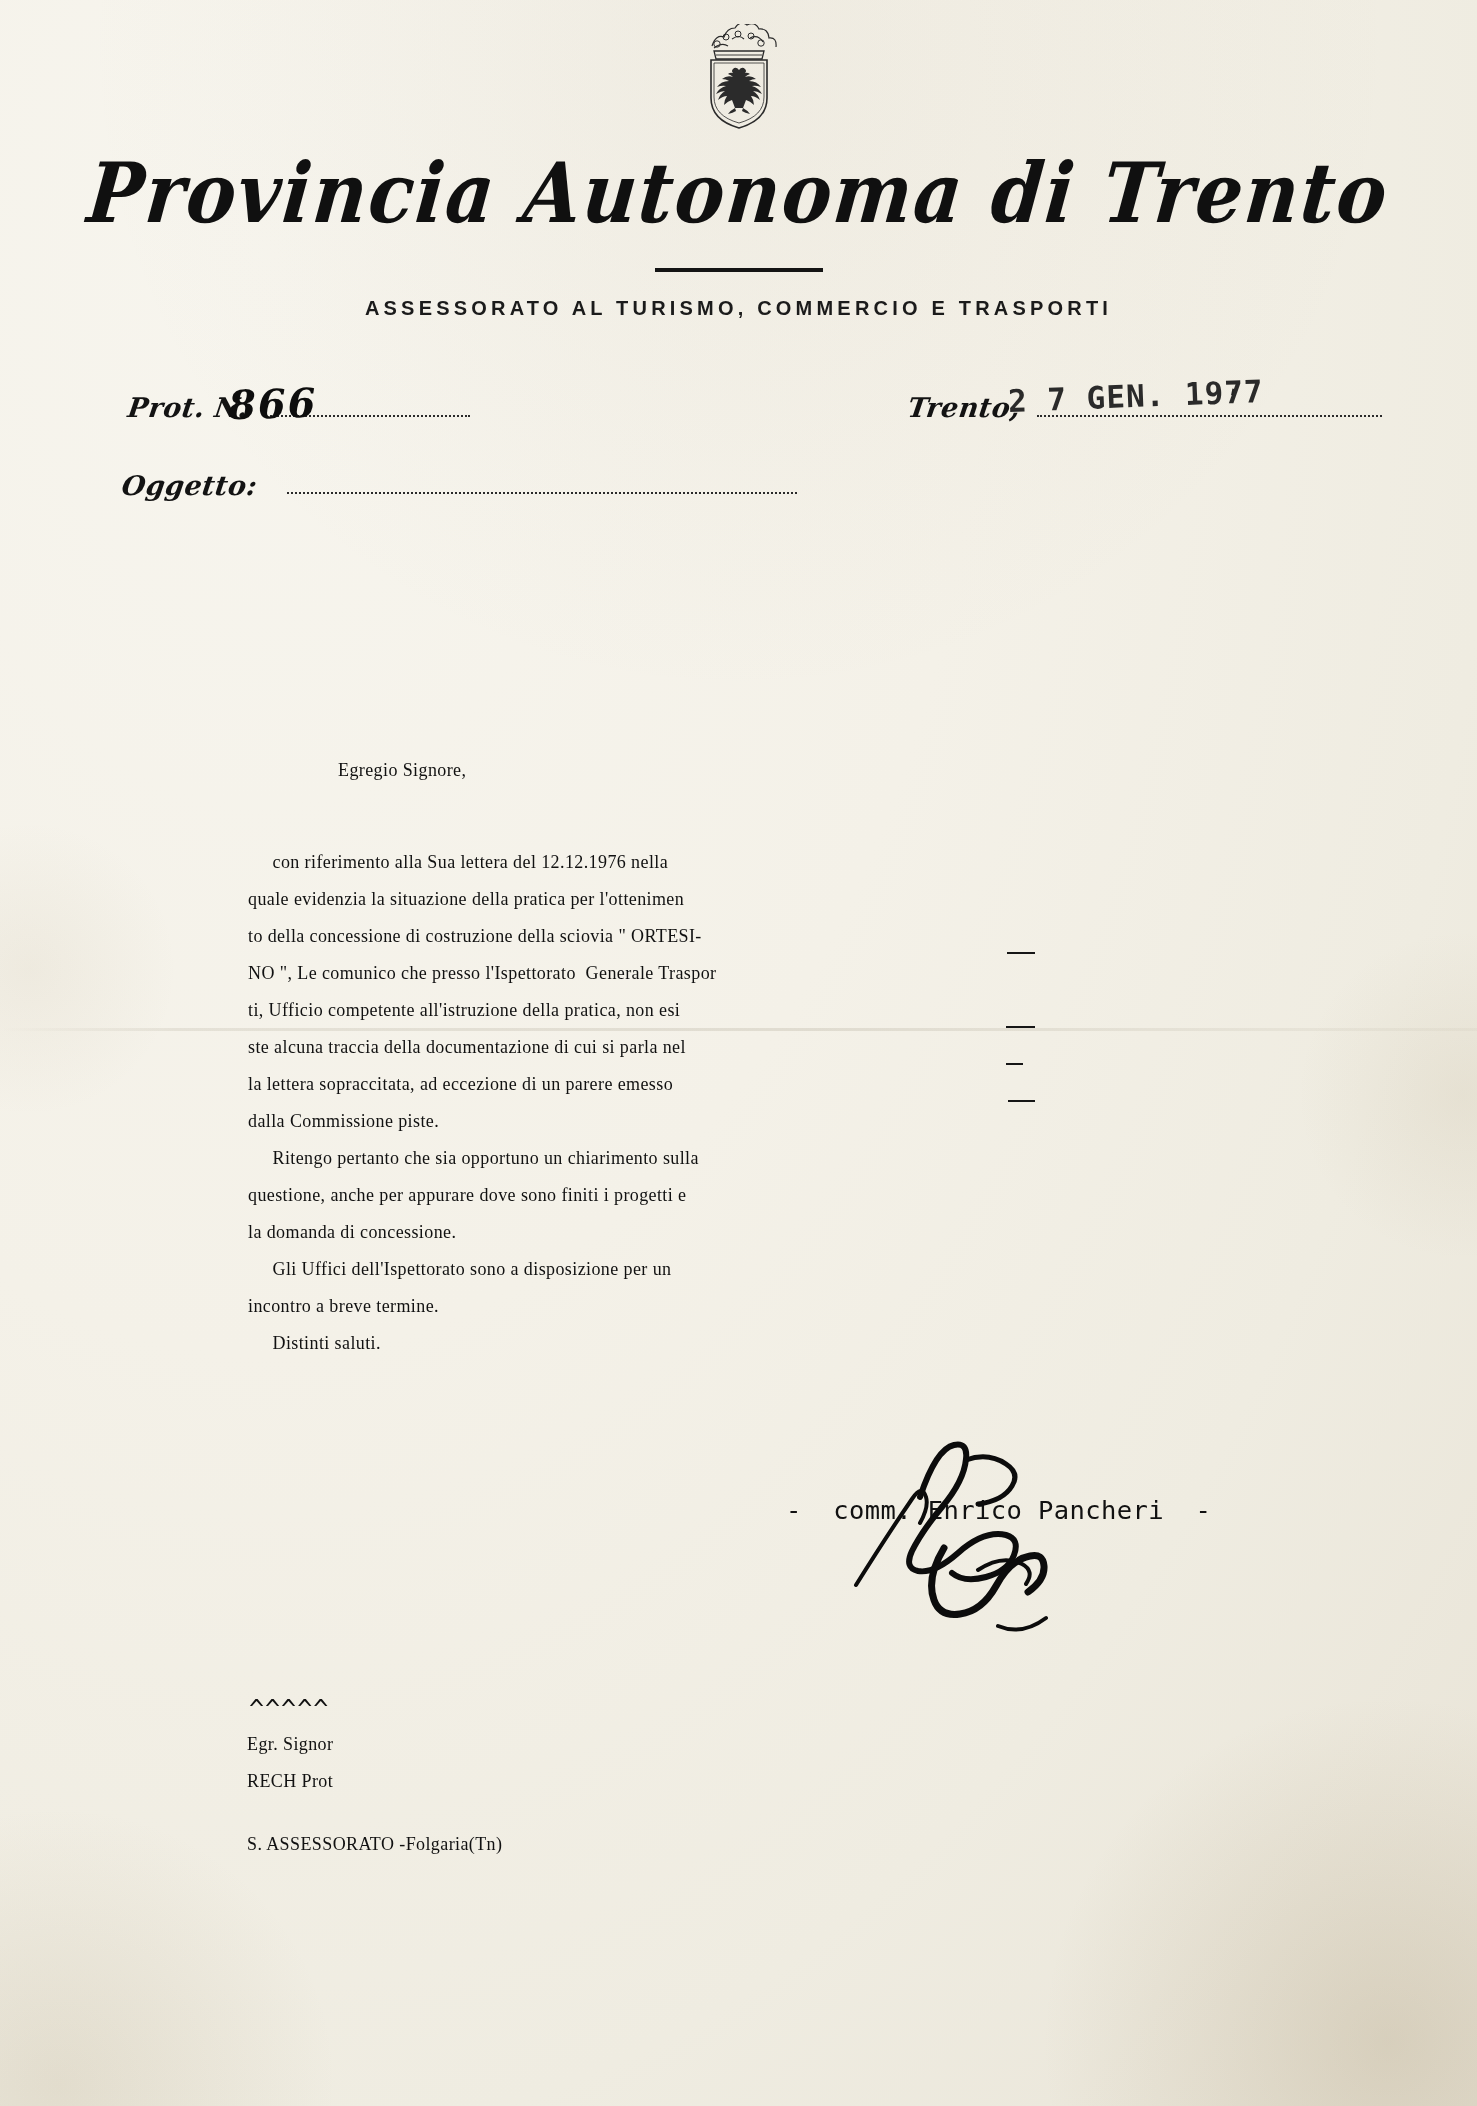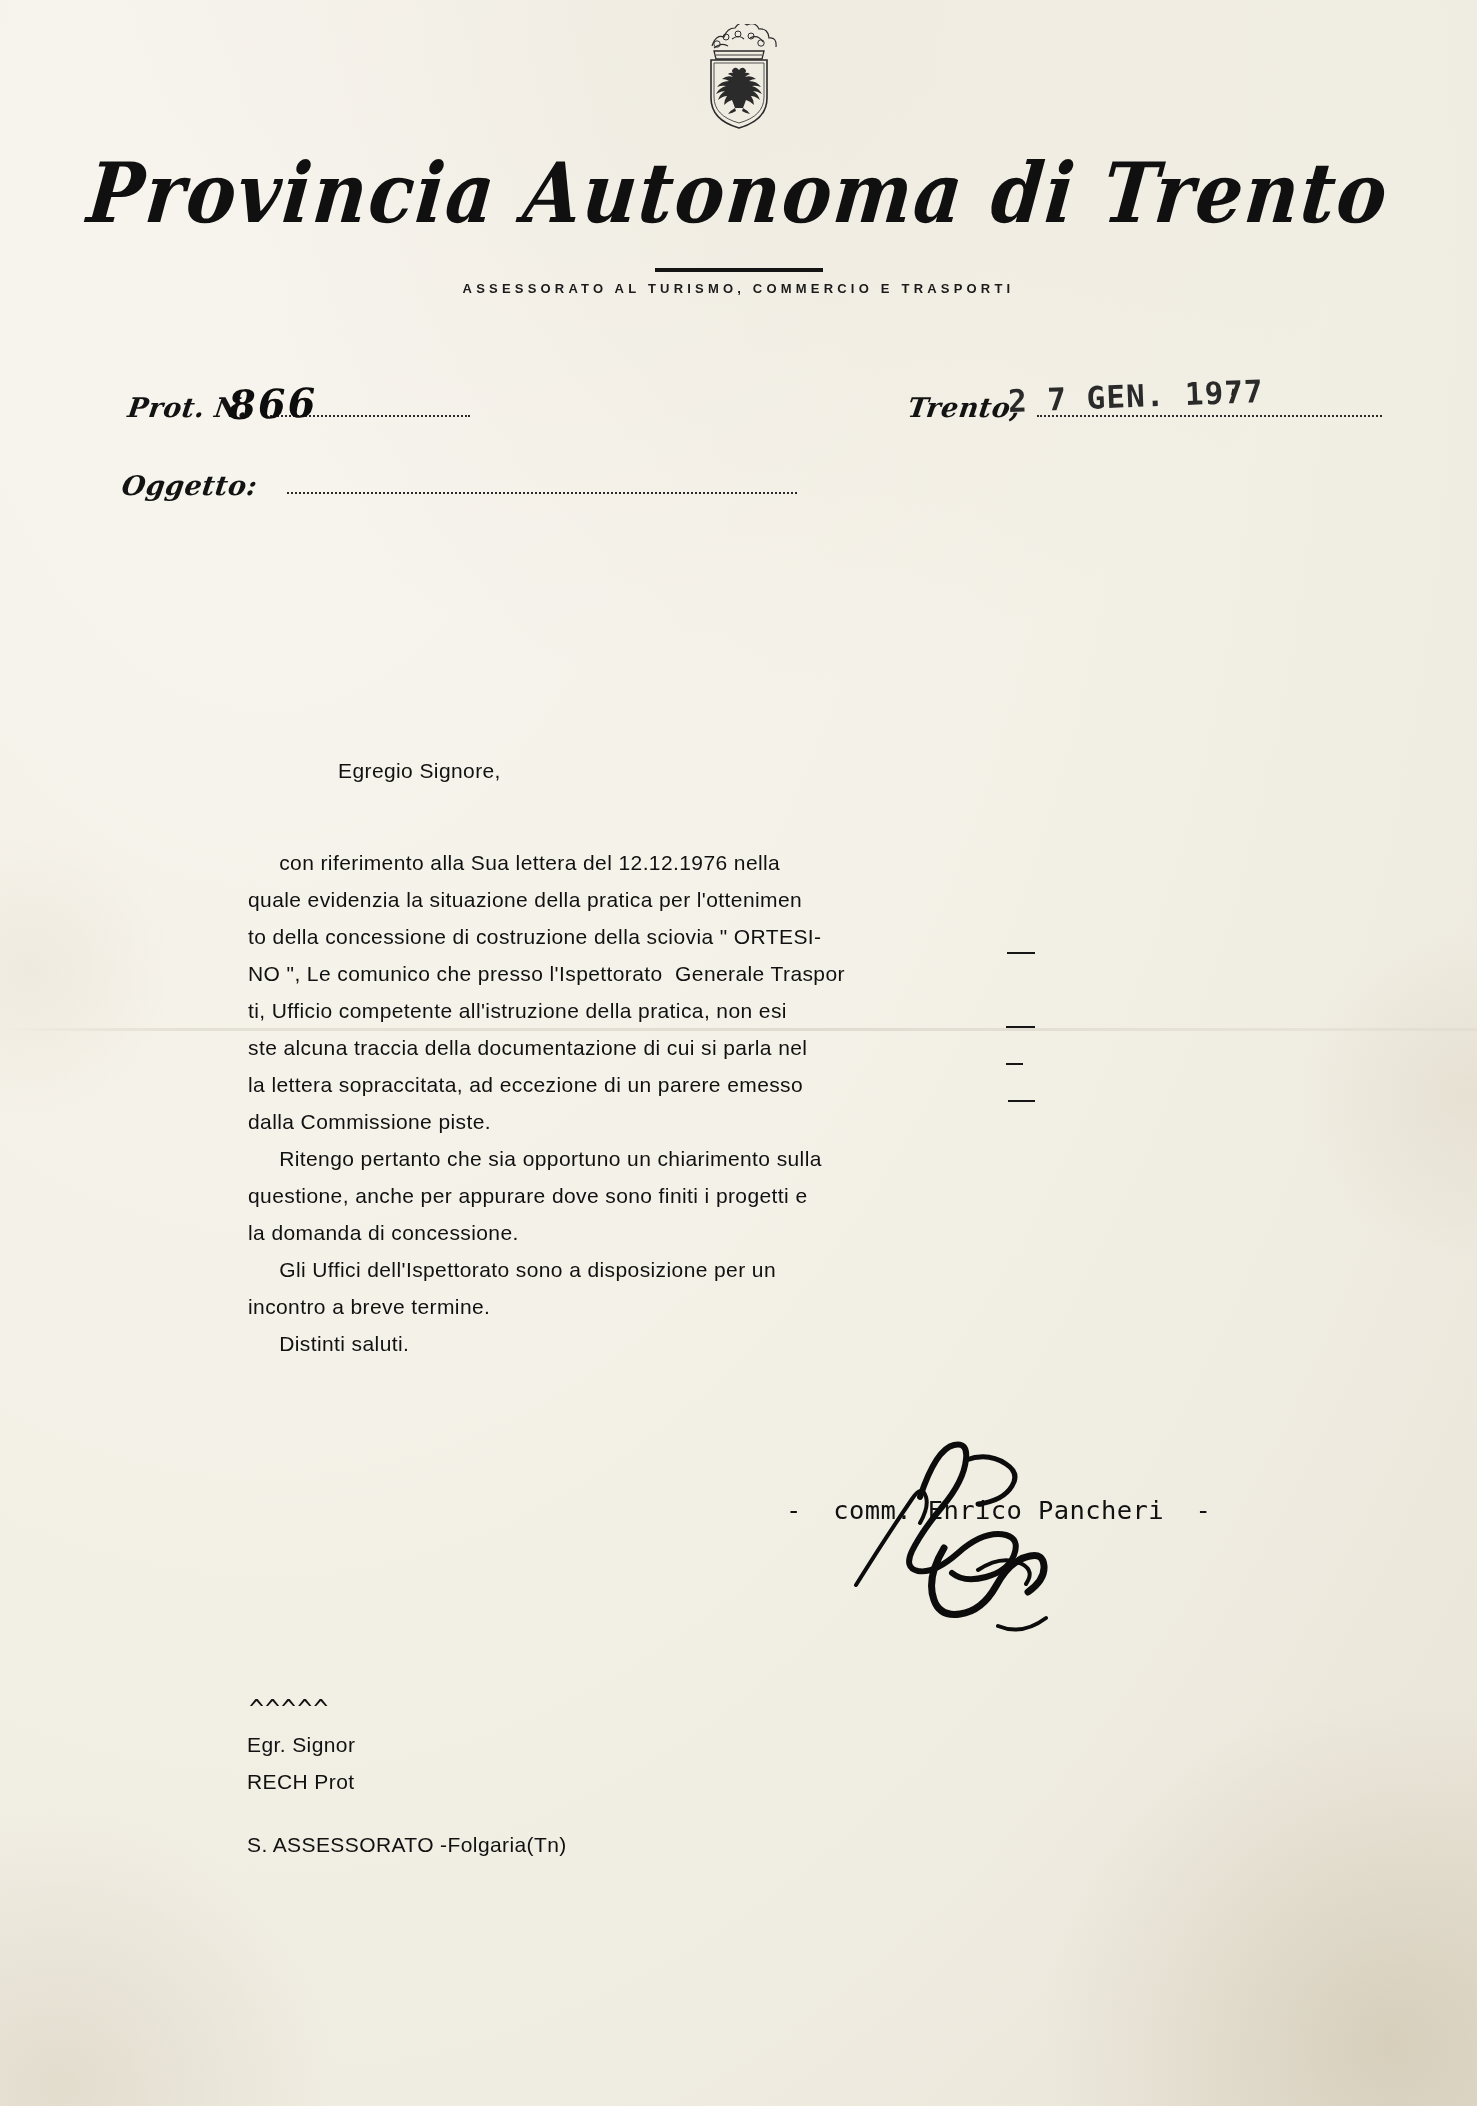--- a/index.html
+++ b/index.html
@@ -77,25 +77,25 @@
     top: 268px;
     width: 168px;
     height: 4px;
     margin-left: -84px;
     background: #141414;
   }
 
   .org-dept {
     position: absolute;
     left: 0; right: 0;
-    top: 281px;
+    top: 297px;
     text-align: center;
     font-family: "Liberation Sans", sans-serif;
     font-weight: 700;
-    font-size: 13px;
+    font-size: 20px;
     letter-spacing: 4.2px;
     color: #1b1b1b;
   }
 
   
   .field-row {
     position: absolute;
     display: flex;
     align-items: flex-end;
   }
@@ -151,22 +151,22 @@
     font-size: 24px;
     color: #222;
     transform: rotate(12deg);
   }
 
   #oggetto-row { left: 122px; top: 470px; }
   #oggetto-row .dotline { width: 510px; margin-left: 30px; margin-bottom: 7px; }
 
   
   .typed {
-    font-family: Liberation Sans, sans-serif;
-    font-size: 21px;
+    font-family: Liberation Serif, serif;
+    font-size: 18px;
     line-height: 37px;
     letter-spacing: 0.4px;
     color: #111;
     white-space: pre;
   }
   #salutation {
     position: absolute;
     left: 338px;
     top: 752px;
   }

